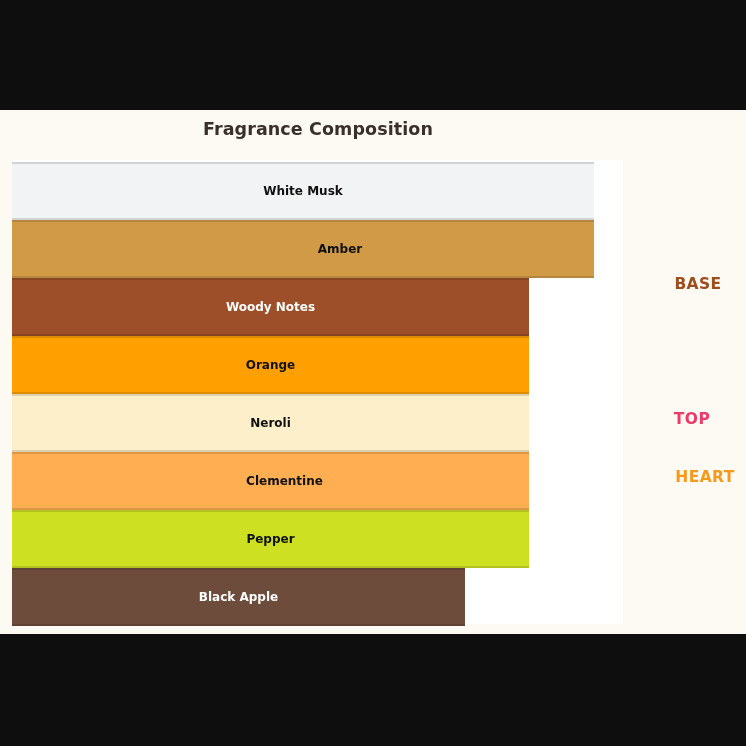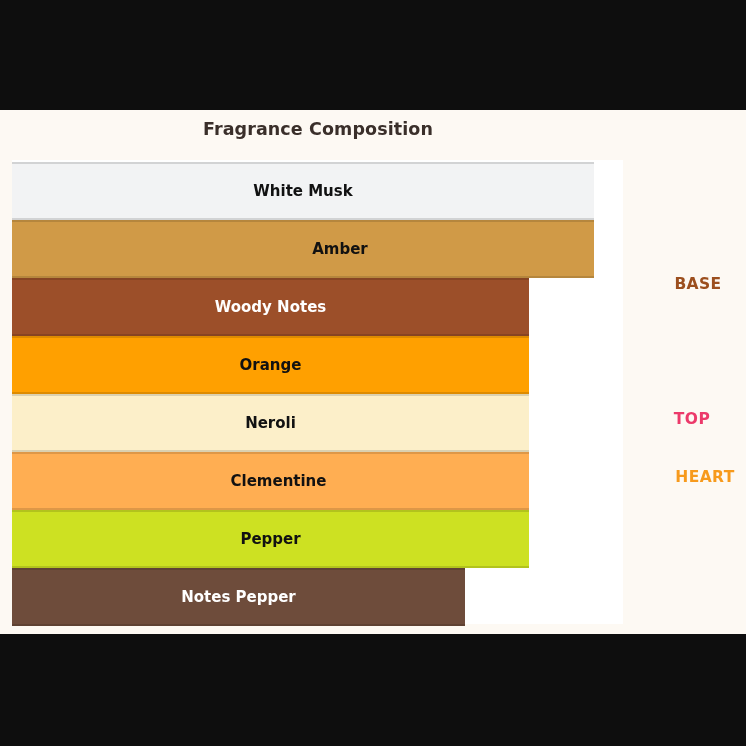--- a/index.html
+++ b/index.html
@@ -79,21 +79,21 @@
     box-sizing: border-box;
     border-top: 2px solid rgba(0,0,0,0.13);
     border-bottom: 2px solid rgba(0,0,0,0.13);
   }
   .bar-label {
     position: absolute;
     top: 0;
     height: 58px;
     line-height: 58px;
     text-align: center;
-    font-size: 15px;
+    font-size: 12px;
     font-weight: bold;
     white-space: nowrap;
     pointer-events: none;
   }
 
   
   .stage-label {
     position: absolute;
     font-size: 15.5px;
     font-weight: bold;
@@ -131,29 +131,29 @@
         <div class="bar-row" style="top: 176px; width: 517px;">
           <div class="bar" style="width: 517px; background: rgb(255, 160, 0);"></div>
           <div class="bar-label" style="left: 0px; width: 517px; color: rgb(17, 17, 17);">Orange</div>
         </div>
         <div class="bar-row" style="top: 234px; width: 482px;">
           <div class="bar" style="width: 517px; background: rgb(252, 239, 201);"></div>
           <div class="bar-label" style="left: 0px; width: 517px; color: rgb(17, 17, 17);">Neroli</div>
         </div>
         <div class="bar-row" style="top: 292px; width: 517px;">
           <div class="bar" style="width: 517px; background: rgb(255, 174, 82);"></div>
-          <div class="bar-label" style="left: 8px; width: 517px; color: rgb(17, 17, 17);">Clementine</div>
+          <div class="bar-label" style="left: 14px; width: 517px; color: rgb(17, 17, 17);">Clementine</div>
         </div>
         <div class="bar-row" style="top: 350px; width: 517px;">
           <div class="bar" style="width: 517px; background: rgb(205, 225, 34);"></div>
           <div class="bar-label" style="left: 0px; width: 517px; color: rgb(17, 17, 17);">Pepper</div>
         </div>
         <div class="bar-row" style="top: 408px; width: 453px;">
           <div class="bar" style="width: 453px; background: rgb(110, 76, 59);"></div>
-          <div class="bar-label" style="left: 0px; width: 453px; color: rgb(255, 255, 255);">Notes Pepper</div>
+          <div class="bar-label" style="left: 0px; width: 453px; color: rgb(255, 255, 255);">Black Apple</div>
         </div>
       </div>
 
   <div class="stage-label" style="color: rgb(156, 79, 30); left: 638px; top: 165px; width: 120px;">BASE</div>
       <div class="stage-label" style="color: rgb(236, 58, 106); left: 632px; top: 300px; width: 120px;">TOP</div>
       <div class="stage-label" style="color: rgb(247, 154, 28); left: 645px; top: 358px; width: 120px;">HEART</div>
     </div>
 </div>
 
 </body></html>

